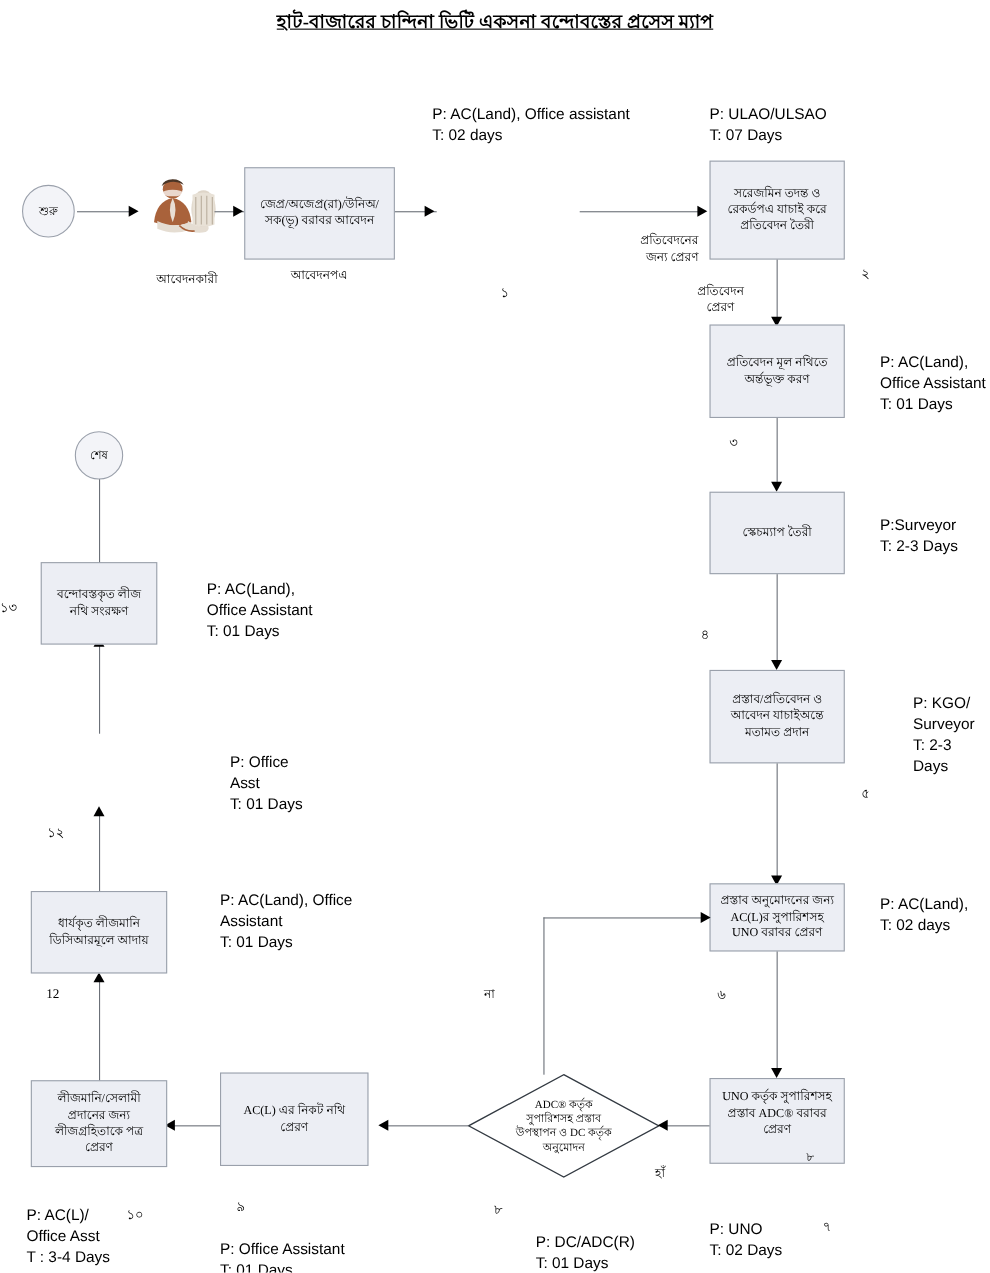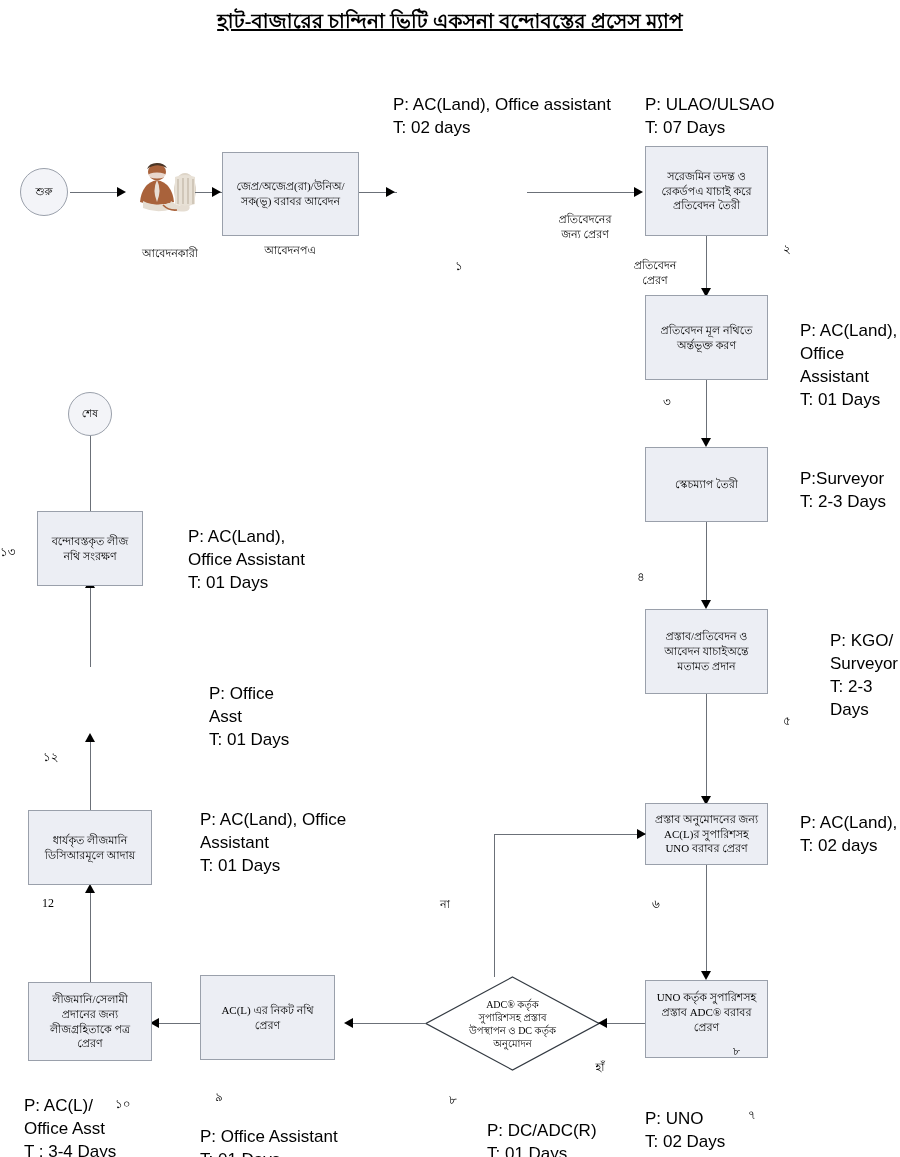--- a/index.html
+++ b/index.html
@@ -15,21 +15,21 @@
     background: #ffffff;
     overflow: hidden;
   }
 
   
   .title {
     position: absolute;
     top: 6px; left: 0; width: 900px;
     text-align: center;
     font-family: "Liberation Serif", "DejaVu Serif", serif;
-    font-size: 20px;
+    font-size: 17px;
     font-weight: bold;
     color: #000;
     text-decoration: underline;
     letter-spacing: .2px;
   }
 
   
   .pbox {
     position: absolute;
     background: #eceef4;
@@ -80,21 +80,21 @@
   .arw { position: absolute; width: 0; height: 0; }
   .arw.right { border-top: 5px solid transparent; border-bottom: 5px solid transparent; border-left: 9px solid #000; }
   .arw.left  { border-top: 5px solid transparent; border-bottom: 5px solid transparent; border-right: 9px solid #000; }
   .arw.down  { border-left: 5px solid transparent; border-right: 5px solid transparent; border-top: 9px solid #000; }
   .arw.up    { border-left: 5px solid transparent; border-right: 5px solid transparent; border-bottom: 9px solid #000; }
 
   
   .lbl {
     position: absolute;
     font-family: "Liberation Sans", "DejaVu Sans", sans-serif;
-    font-size: 17px;
+    font-size: 14px;
     line-height: 1.35;
     color: #000;
     white-space: pre-line;
   }
   .lbl.bn {
     font-family: "Liberation Serif", "DejaVu Serif", serif;
     font-size: 11px;
     text-align: center;
   }
   .num {
@@ -155,21 +155,21 @@
 
   <div class="ln h" style="left:359px; top:192px; width:38px;"></div>
   <div class="arw right" style="left:386px; top:187px;"></div>
 
   <div class="lbl" style="left:393px; top:94px;">P: AC(Land), Office assistant
 T: 02 days</div>
   <div class="num" style="left:455px; top:257px;">১</div>
 
   <div class="ln h" style="left:527px; top:192px; width:110px;"></div>
   <div class="arw right" style="left:634px; top:187px;"></div>
-  <div class="lbl bn" style="left:535px; top:212px; width:100px;">প্রতিবেদনের
+  <div class="lbl bn" style="left:535px; top:212px; width:100px;text-align:right;">প্রতিবেদনের
 জন্য প্রেরণ</div>
 
   <div class="pbox" style="left:645px; top:146px; width:123px; height:90px;">সরেজমিন তদন্ত ও
 রেকর্ডপএ যাচাই করে
 প্রতিবেদন তৈরী</div>
   <div class="lbl" style="left:645px; top:94px;">P: ULAO/ULSAO
 T: 07 Days</div>
   <div class="num" style="left:783px; top:240px;">২</div>
 
   <div class="ln v" style="left:706px; top:236px; height:57px;"></div>

